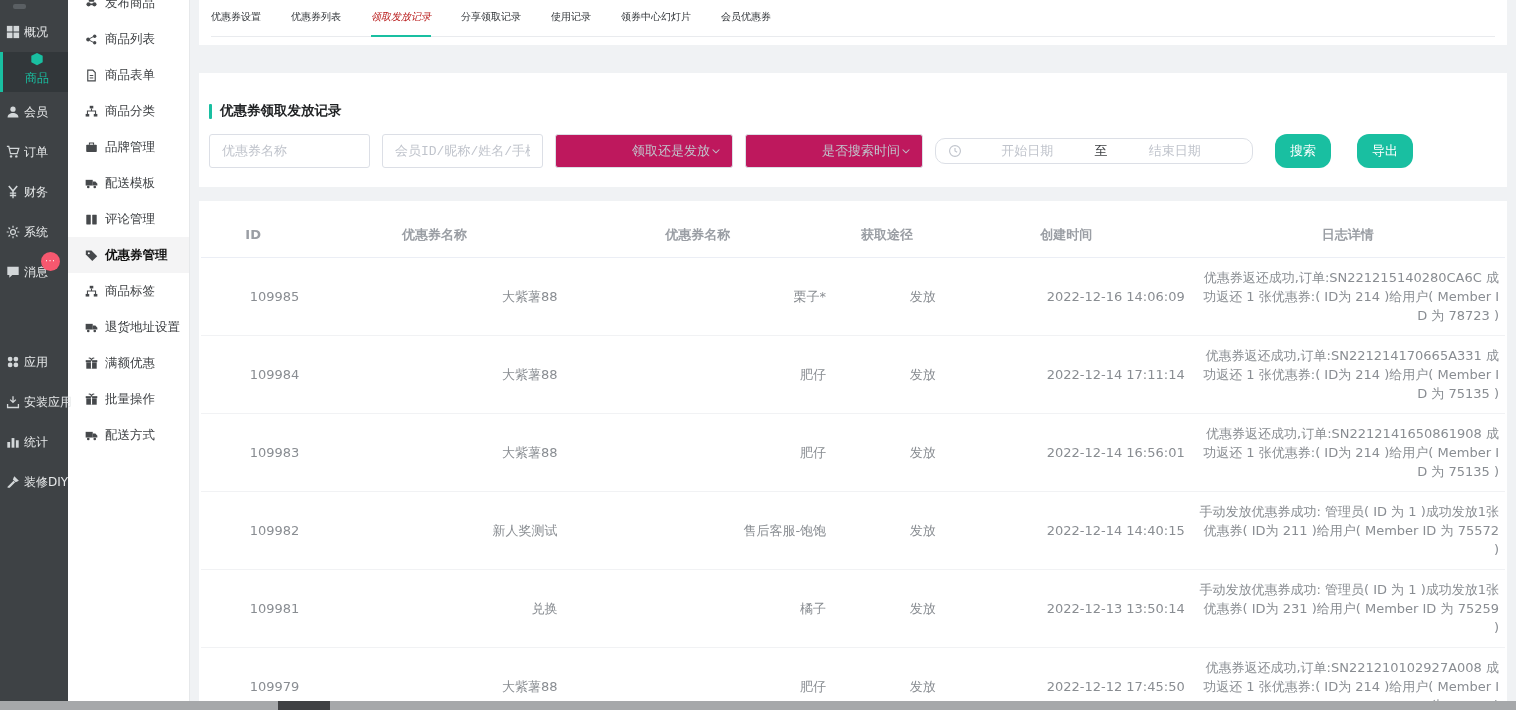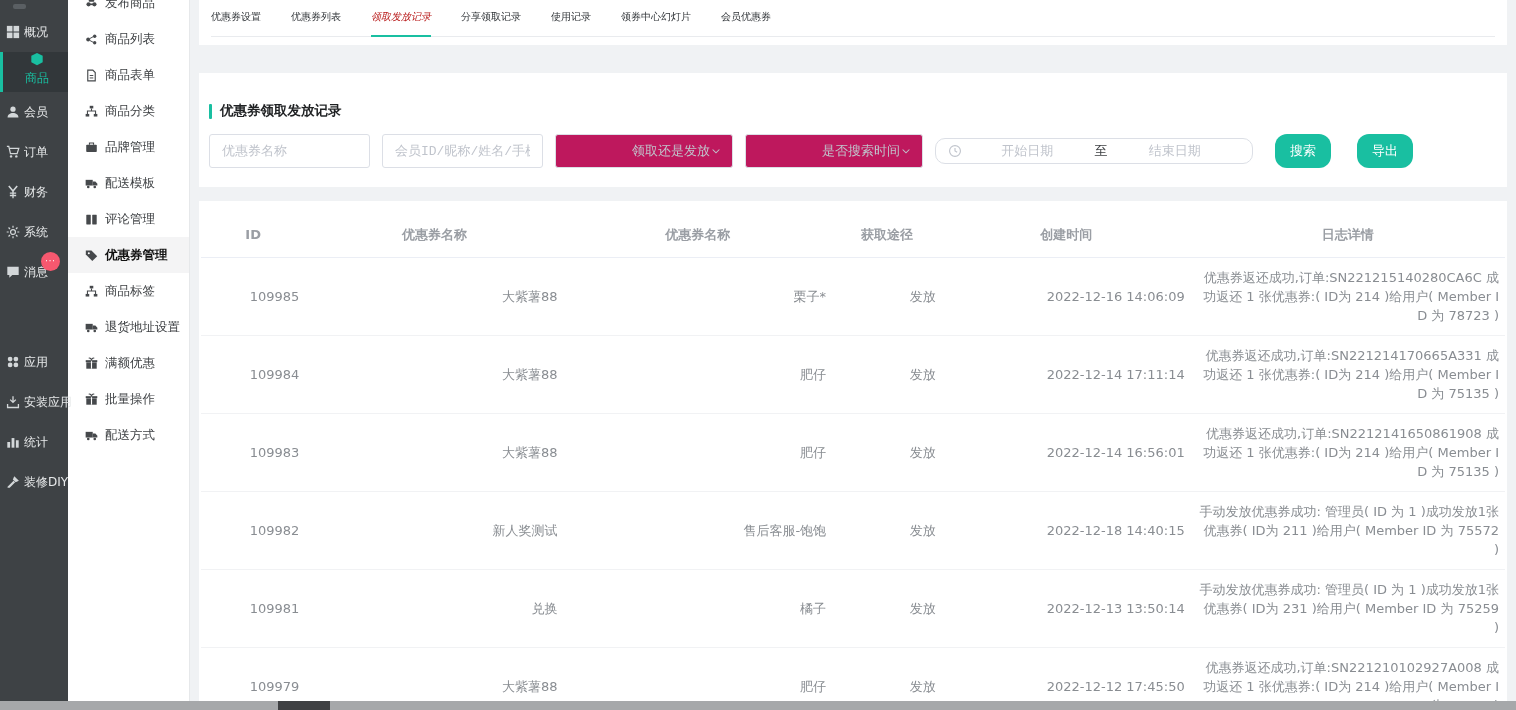--- a/index.html
+++ b/index.html
@@ -417,21 +417,21 @@
           <td>肥仔</td>
           <td>发放</td>
           <td>2022-12-14 16:56:01</td>
           <td class="log">优惠券返还成功,订单:SN2212141650861908 成功返还 1 张优惠券:( ID为 214 )给用户( Member ID 为 75135 )</td>
         </tr>
         <tr class="h57">
           <td>109982</td>
           <td>新人奖测试</td>
           <td>售后客服-饱饱</td>
           <td>发放</td>
-          <td>2022-12-18 14:40:15</td>
+          <td>2022-12-14 14:40:15</td>
           <td class="log">手动发放优惠券成功: 管理员( ID 为 1 )成功发放1张优惠券( ID为 211 )给用户( Member ID 为 75572 )</td>
         </tr>
         <tr class="h57">
           <td>109981</td>
           <td>兑换</td>
           <td>橘子</td>
           <td>发放</td>
           <td>2022-12-13 13:50:14</td>
           <td class="log">手动发放优惠券成功: 管理员( ID 为 1 )成功发放1张优惠券( ID为 231 )给用户( Member ID 为 75259 )</td>
         </tr>

